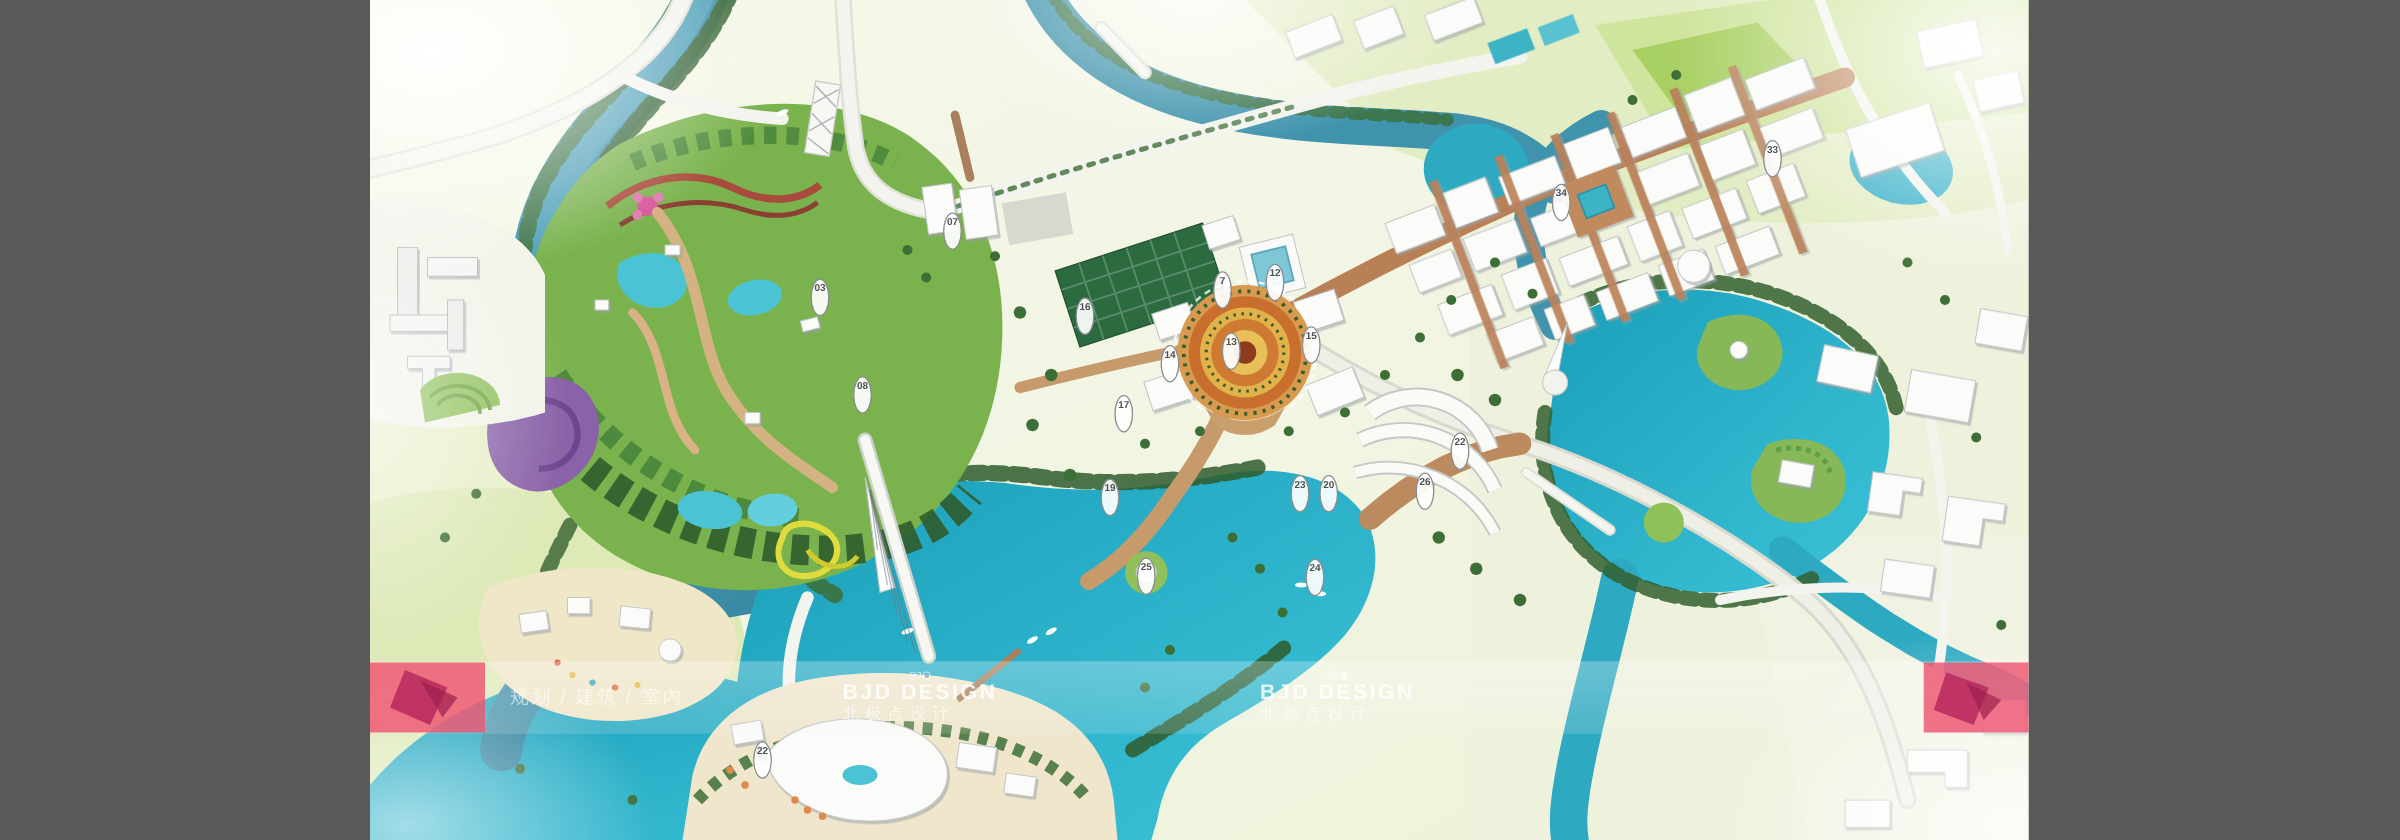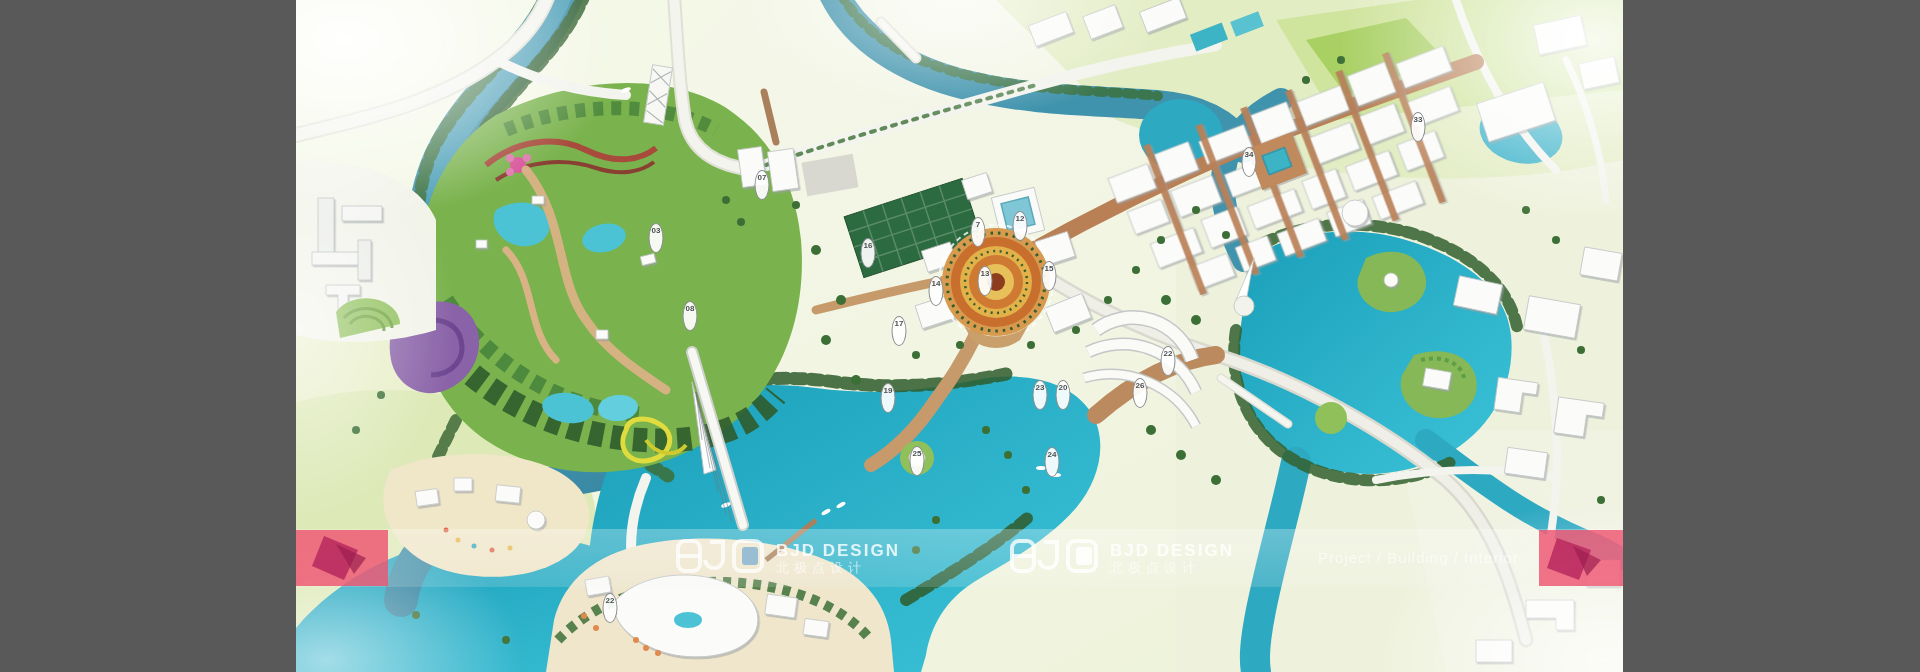--- a/index.html
+++ b/index.html
@@ -25,21 +25,21 @@
   .pink-block{position:absolute;top:1px;bottom:1px;background:var(--banner-pink,rgba(238,84,112,.82));}
   .pink-left{left:0;width:92px;}
   .pink-right{right:0;width:84px;}
   .pink-block svg{position:absolute;inset:0;width:100%;height:100%;}
   .banner-text{
     position:absolute;top:0;height:58px;line-height:58px;
     color:rgba(255,255,255,.58);font-size:15px;letter-spacing:2px;white-space:nowrap;
   }
   .cn-left{left:112px;}
   .en-right{left:1022px;letter-spacing:1px;}
-  .logo{position:absolute;top:8px;height:42px;display:flex;gap:10px;}
+  .logo{position:absolute;top:8px;height:42px;display:flex;align-items:center;flex-direction:column;}
   .logo-1{left:378px;}
   .logo-2{left:712px;}
   .logo-glyphs{display:block;}
   .logo-words{display:flex;flex-direction:column;justify-content:center;}
   .logo-en{font-size:17px;font-weight:bold;color:rgba(255,255,255,.82);letter-spacing:2px;line-height:19px;}
   .logo-cn{font-size:13px;color:rgba(255,255,255,.62);letter-spacing:5px;line-height:16px;}
 
   
   .marker{
     position:absolute;width:15px;height:30px;border-radius:50%;
@@ -469,20 +469,21 @@
     <div class="banner">
       <div class="banner-strip"></div>
 
       <div class="pink-block pink-left">
         <svg viewBox="0 0 92 56" aria-hidden="true">
           <polygon points="28,6 62,20 48,50 16,36" fill="var(--ribbon-magenta,#b7295f)" opacity=".85"></polygon>
           <polygon points="40,14 70,28 58,44" fill="#9c1f50" opacity=".7"></polygon>
         </svg>
       </div>
 
+      <span class="banner-text cn-left">规划 / 建筑 / 室内</span>
 
       <div class="logo logo-1">
         <svg class="logo-glyphs" width="92" height="38" viewBox="0 0 92 38" aria-hidden="true">
           <g fill="none" stroke="rgba(255,255,255,.75)" stroke-width="4">
             <rect x="4" y="4" width="22" height="30" rx="7"></rect>
             <path d="M4,19 h22"></path>
             <path d="M36,5 h13 v16 a9,9 0 0 1 -18,2"></path>
             <rect x="60" y="4" width="28" height="30" rx="7"></rect>
           </g>
           <rect x="68" y="10" width="16" height="18" rx="3" fill="var(--logo-blue,#8fb8d2)" opacity=".9"></rect>
@@ -502,21 +503,20 @@
             <rect x="60" y="4" width="28" height="30" rx="7"></rect>
           </g>
           <rect x="68" y="10" width="16" height="18" rx="3" fill="rgba(255,255,255,.85)"></rect>
         </svg>
         <div class="logo-words">
           <span class="logo-en">BJD DESIGN</span>
           <span class="logo-cn">北极点设计</span>
         </div>
       </div>
 
-      <span class="banner-text en-right">Project / Building / Interior</span>
 
       <div class="pink-block pink-right">
         <svg viewBox="0 0 84 56" aria-hidden="true">
           <polygon points="18,8 52,20 40,50 8,38" fill="var(--ribbon-magenta,#b7295f)" opacity=".85"></polygon>
           <polygon points="34,16 62,30 48,46" fill="#9c1f50" opacity=".7"></polygon>
         </svg>
       </div>
     </div>
   </div>
 

